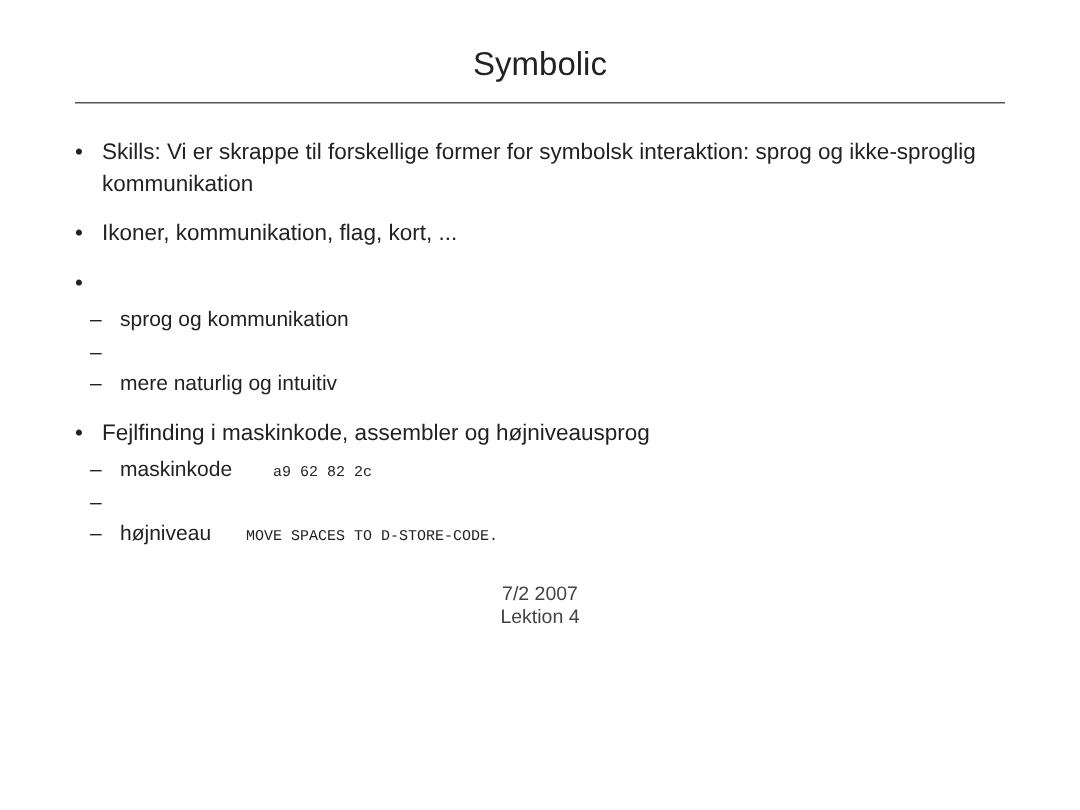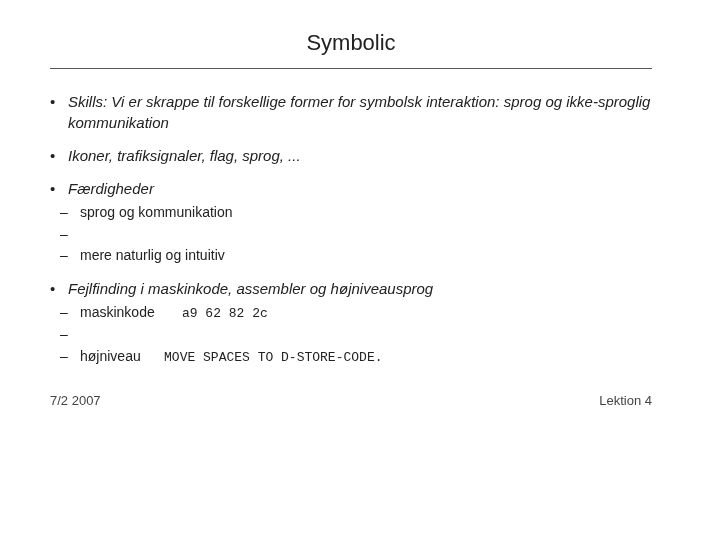--- a/index.html
+++ b/index.html
@@ -14,21 +14,21 @@
       background: #ffffff;
       font-family: Arial, Helvetica, sans-serif;
       font-size: 15px;
       color: #222;
       overflow: hidden;
     }
 
     .slide {
       width: 720px;
       height: 428px;
-      padding: 30px 68px 20px 50px;
+      padding: 30px 50px 20px 50px;
       display: flex;
       flex-direction: column;
     }
 
     .title-area {
       text-align: center;
       padding-bottom: 12px;
       border-bottom: 1.5px solid #555;
       margin-bottom: 22px;
     }
@@ -56,21 +56,20 @@
       min-width: 18px;
       font-size: 15px;
       line-height: 1.4;
       color: #222;
     }
 
     .bullet-text {
       font-size: 15px;
       line-height: 1.4;
       color: #222;
-      font-style: italic;
     }
 
     .sub-list {
       margin-top: 4px;
       margin-left: 10px;
       display: flex;
       flex-direction: column;
       gap: 2px;
     }
 
@@ -87,34 +86,35 @@
       color: #222;
     }
 
     .sub-text {
       font-size: 14px;
       color: #222;
     }
 
     .sub-text .mono {
       font-family: 'Courier New', Courier, monospace;
-      font-size: 13px;
+      font-size: 10px;
     }
 
     .sub-text .bold {
       font-weight: normal;
     }
 
     .footer {
       display: flex;
       justify-content: space-between;
       align-items: center;
       padding-top: 10px;
       border-top: none;
       margin-top: auto;
+      flex-direction: column;
     }
 
     .footer-left, .footer-right {
       font-size: 13px;
       color: #444;
     }
   </style>
 </head>
 <body>
 
@@ -125,27 +125,26 @@
 
   <div class="content">
 
     <div class="bullet-item">
       <span class="bullet-dot">•</span>
       <span class="bullet-text">Skills: Vi er skrappe til forskellige former for symbolsk interaktion: sprog og ikke-sproglig kommunikation</span>
     </div>
 
     <div class="bullet-item">
       <span class="bullet-dot">•</span>
-      <span class="bullet-text">Ikoner, trafiksignaler, flag, sprog, ...</span>
+      <span class="bullet-text">Ikoner, kommunikation, flag, kort, ...</span>
     </div>
 
     <div class="bullet-item" style="flex-direction:column;">
       <div style="display:flex;align-items:flex-start;">
         <span class="bullet-dot">•</span>
-        <span class="bullet-text">Færdigheder</span>
       </div>
       <div class="sub-list">
         <div class="sub-item">
           <span class="sub-dash">–</span>
           <span class="sub-text">sprog og kommunikation</span>
         </div>
         <div class="sub-item">
           <span class="sub-dash">–</span>
         </div>
         <div class="sub-item">

